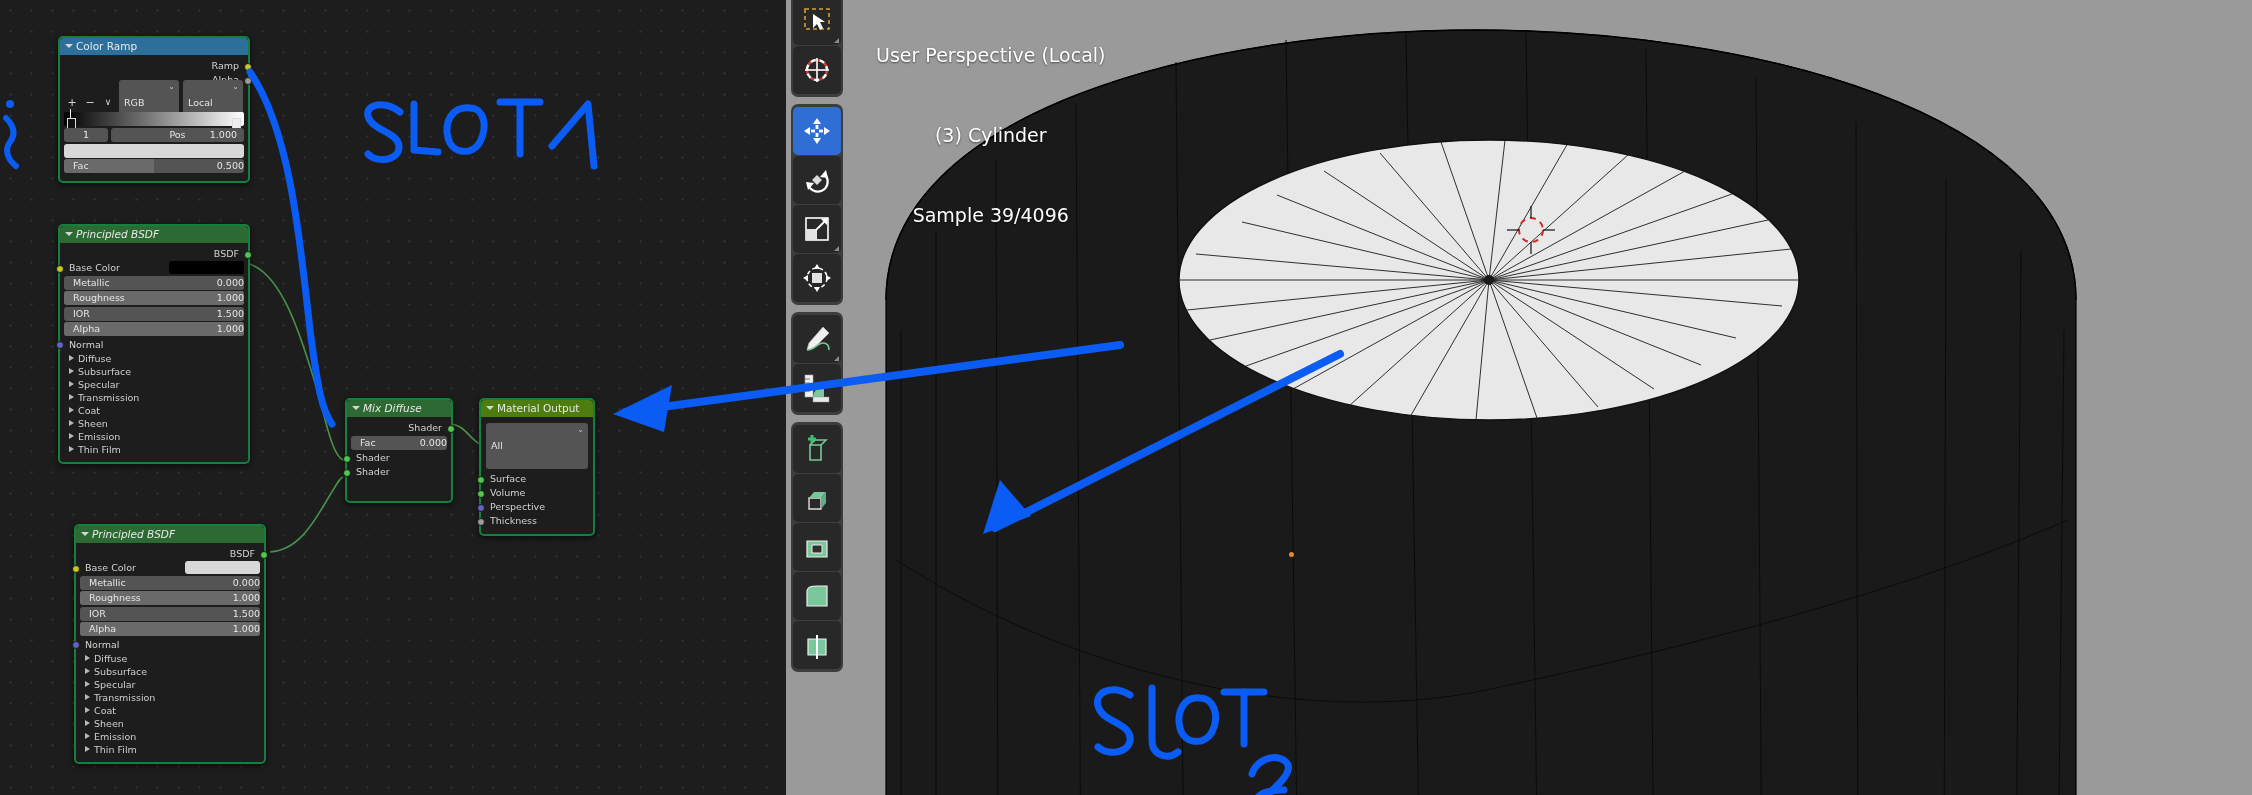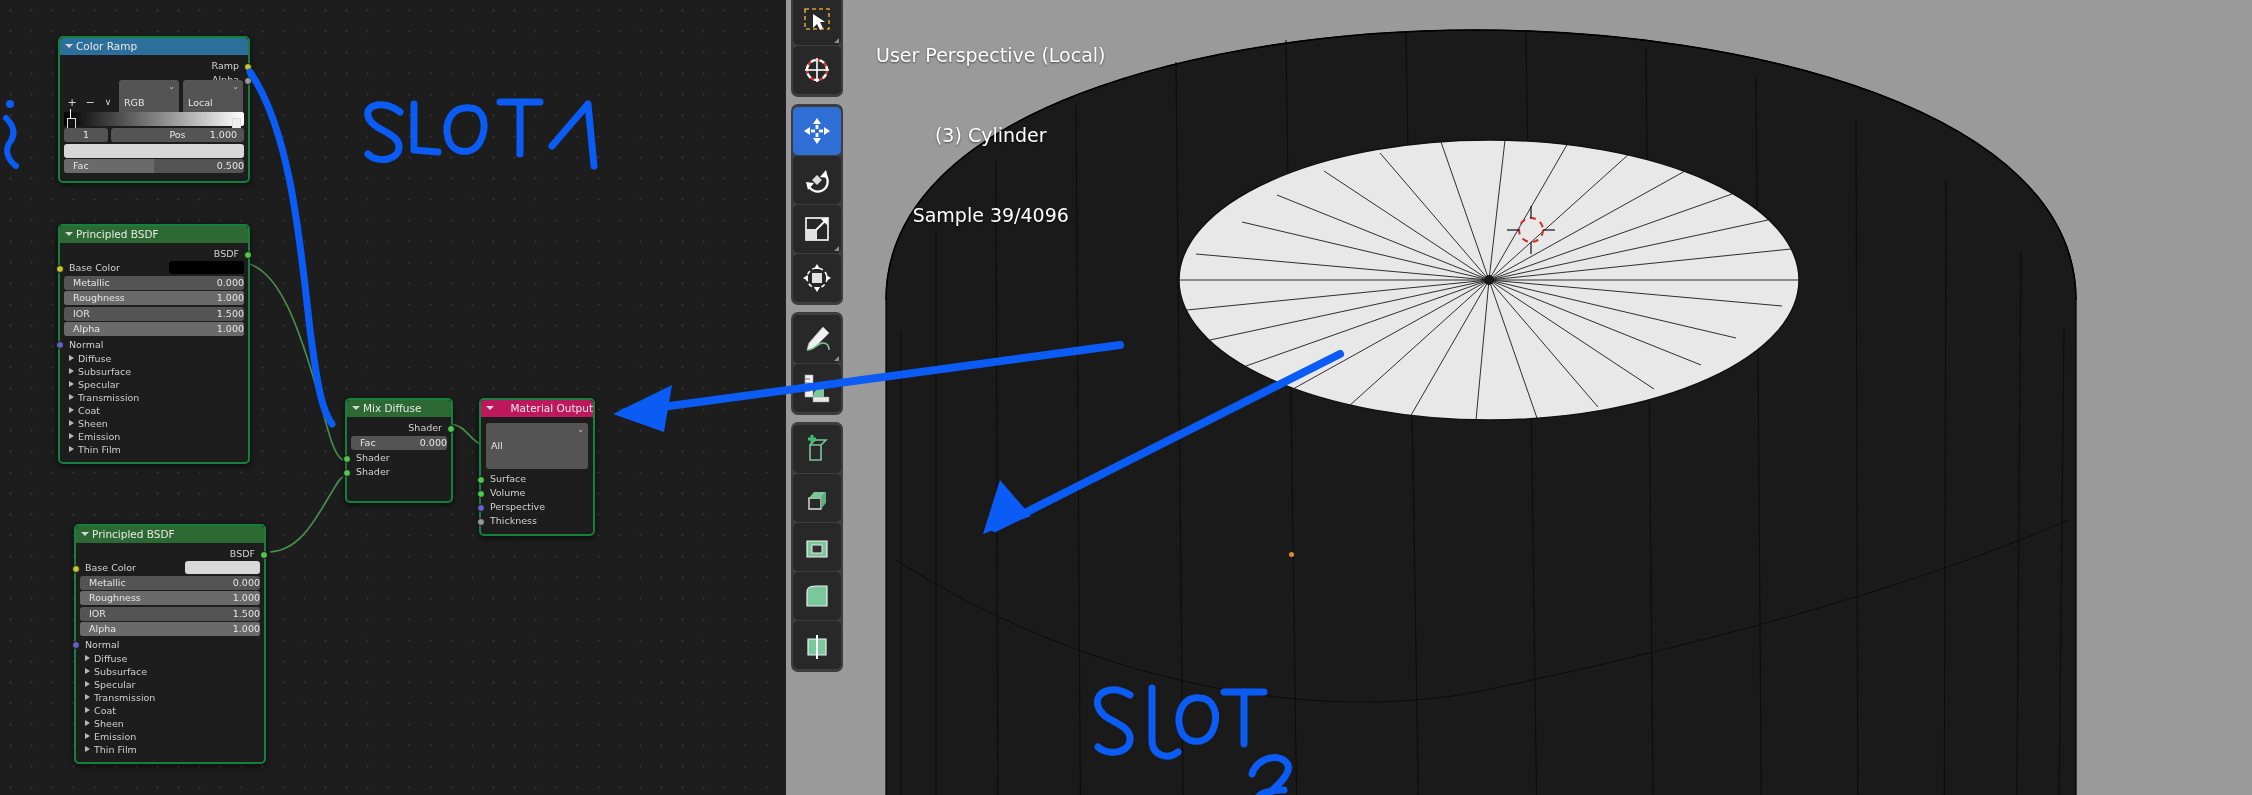--- a/index.html
+++ b/index.html
@@ -17,23 +17,23 @@
     background-position:0 0, 0 0;}
 
   .node{position:absolute;background:#1d1d1d;border:2px solid #15803d;border-radius:5px;
     box-shadow:0 2px 6px rgba(0,0,0,.65);overflow:visible;}
   .node .hdr{height:17px;line-height:17px;font-size:10.5px;color:#e8e8e8;
     padding-left:16px;border-radius:4px 4px 0 0;position:relative;white-space:nowrap;}
   .node .hdr .tri{position:absolute;left:5px;top:4px;width:8px;height:8px;}
   .node .hdr .tri:before{content:"";position:absolute;left:0;top:2px;
     border-left:4px solid transparent;border-right:4px solid transparent;
     border-top:4px solid #d6d6d6;}
-  .hdr.green{background:#2d6a33;}
+  .hdr.green{background:#2d6a33;font-style:italic;}
   .hdr.blue{background:#2c6f9b;}
-  .hdr.maroon{background:#be185d;text-align:right;}
+  .hdr.maroon{background:#4d7c0f;}
   .node .body{padding:3px 0 6px 0;}
 
   .row{position:relative;height:13px;line-height:13px;font-size:9.5px;color:#d2d2d2;margin:1px 0;}
   .row.out{text-align:right;padding-right:9px;}
   .row.inlabel{padding-left:9px;}
   .sock{position:absolute;width:6px;height:6px;border-radius:50%;top:3.5px;border:1px solid #1a1a1a;}
   .sock.left{left:-4px;}
   .sock.right{right:-4px;}
   .s-yellow{background:#c7c729;}
   .s-grey{background:#9a9a9a;}

